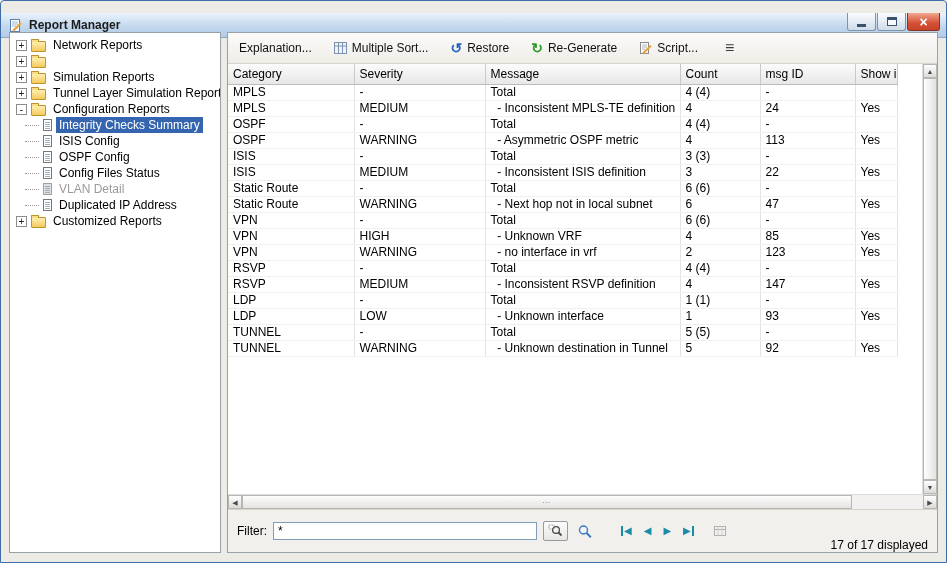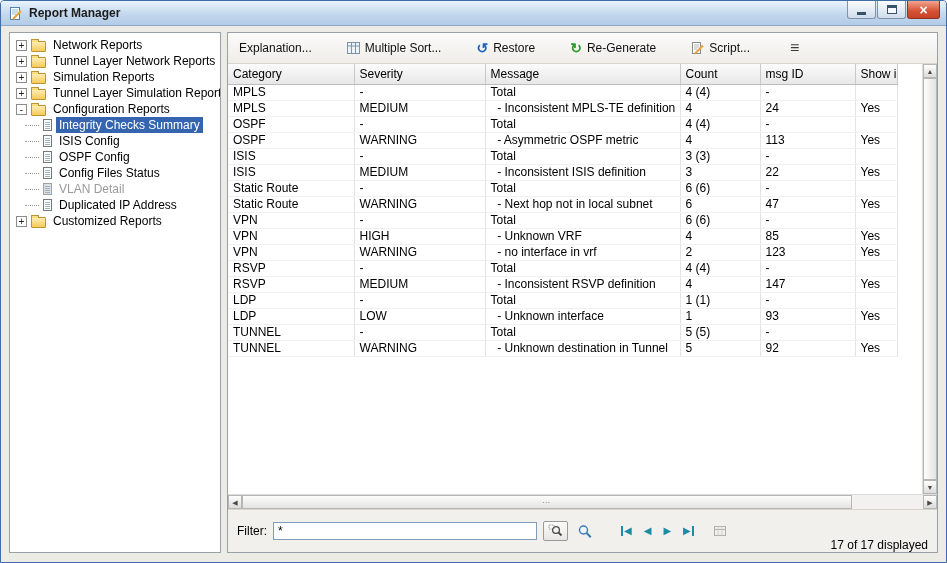--- a/index.html
+++ b/index.html
@@ -3,21 +3,21 @@
 <meta charset="utf-8">
 <style>
   html,body{margin:0;padding:0;width:947px;height:563px;overflow:hidden;
     font-family:"Liberation Sans",sans-serif;background:#ffffff;}
   *{box-sizing:border-box;}
 
   .window{position:absolute;inset:0;border:1px solid #3f6da6;background:#edebe6;
     border-radius:4px 4px 0 0;}
 
   
-  .titlebar{position:absolute;top:0;left:0;right:0;height:25px;
+  .titlebar{position:absolute;top:12px;left:0;right:0;height:25px;
     background:linear-gradient(#eaf3fc,#c3d8ee 55%,#b2cbe7);
     border-bottom:1px solid #8fa8c4;border-radius:3px 3px 0 0;
     display:flex;align-items:center;gap:6px;padding:0 7px;}
   .title-text{font-size:12px;font-weight:bold;color:#1c1c1c;}
   .win-controls{position:absolute;top:0;right:6px;display:flex;gap:1px;}
   .wbtn{width:29px;height:18px;border:1px solid #7f94ab;border-top:none;
     border-radius:0 0 3px 3px;display:flex;align-items:center;justify-content:center;
     background:linear-gradient(#fafcfe,#cfdcea);}
   .glyph-min{display:inline-block;width:9px;height:3px;background:#3a516c;margin-top:8px;}
   .glyph-max{display:inline-block;width:10px;height:9px;border:1px solid #3a516c;border-top:3px solid #3a516c;background:#f6fafd;}
@@ -40,21 +40,21 @@
     background:linear-gradient(#ffeeb2,#f4ca5b);border:1px solid #b9962c;border-radius:1px;margin-top:2px;}
   .ic-folder::before{content:"";position:absolute;top:-3px;left:-1px;width:6px;height:2px;
     background:#f9dd84;border:1px solid #b9962c;border-bottom:none;border-radius:1px 1px 0 0;}
   .ic-page{position:relative;display:inline-block;width:9px;height:12px;background:#fff;border:1px solid #777;}
   .ic-page::before{content:"";position:absolute;left:1px;top:2px;width:5px;height:1px;
     background:#9ab0c4;box-shadow:0 2px 0 #9ab0c4,0 4px 0 #9ab0c4,0 6px 0 #9ab0c4;}
 
   
   .main-panel{position:absolute;left:226px;right:8px;top:31px;bottom:9px;background:#fff;
     border:1px solid #98a0a8;display:flex;flex-direction:column;}
-  .toolbar{flex:0 0 31px;display:flex;align-items:center;gap:29px;padding:0 8px;
+  .toolbar{flex:0 0 31px;display:flex;align-items:center;gap:16px;padding:0 8px;
     background:linear-gradient(#fcfbfa,#efede8);border-bottom:1px solid #d9d5cd;}
   .tb-btn{display:inline-flex;align-items:center;gap:5px;font-size:12px;color:#111;
     background:none;border:none;padding:3px 3px;font-family:inherit;cursor:default;white-space:nowrap;}
   .glyph{font-size:14px;font-weight:bold;line-height:12px;}
   .menu-btn{margin-left:8px;cursor:default;}
 
   .content-row{flex:1;display:flex;min-height:0;gap:24px;}
   .table-wrap{flex:1;overflow:hidden;background:#fff;}
   table{border-collapse:collapse;width:100%;table-layout:fixed;font-size:12px;}
   th{height:20px;font-weight:normal;text-align:left;padding:0 5px;
@@ -126,21 +126,20 @@
         <span class="auto-icon">
           <span class="ic-folder"></span>
         </span>
         <span class="tree-label">Network Reports</span>
       </div>
       <div class="tree-row">
         <span class="expander">+</span>
         <span class="auto-icon">
           <span class="ic-folder"></span>
         </span>
-        <span class="tree-label">Tunnel Layer Network Reports</span>
       </div>
       <div class="tree-row">
         <span class="expander">+</span>
         <span class="auto-icon">
           <span class="ic-folder"></span>
         </span>
         <span class="tree-label">Simulation Reports</span>
       </div>
       <div class="tree-row">
         <span class="expander">+</span>

